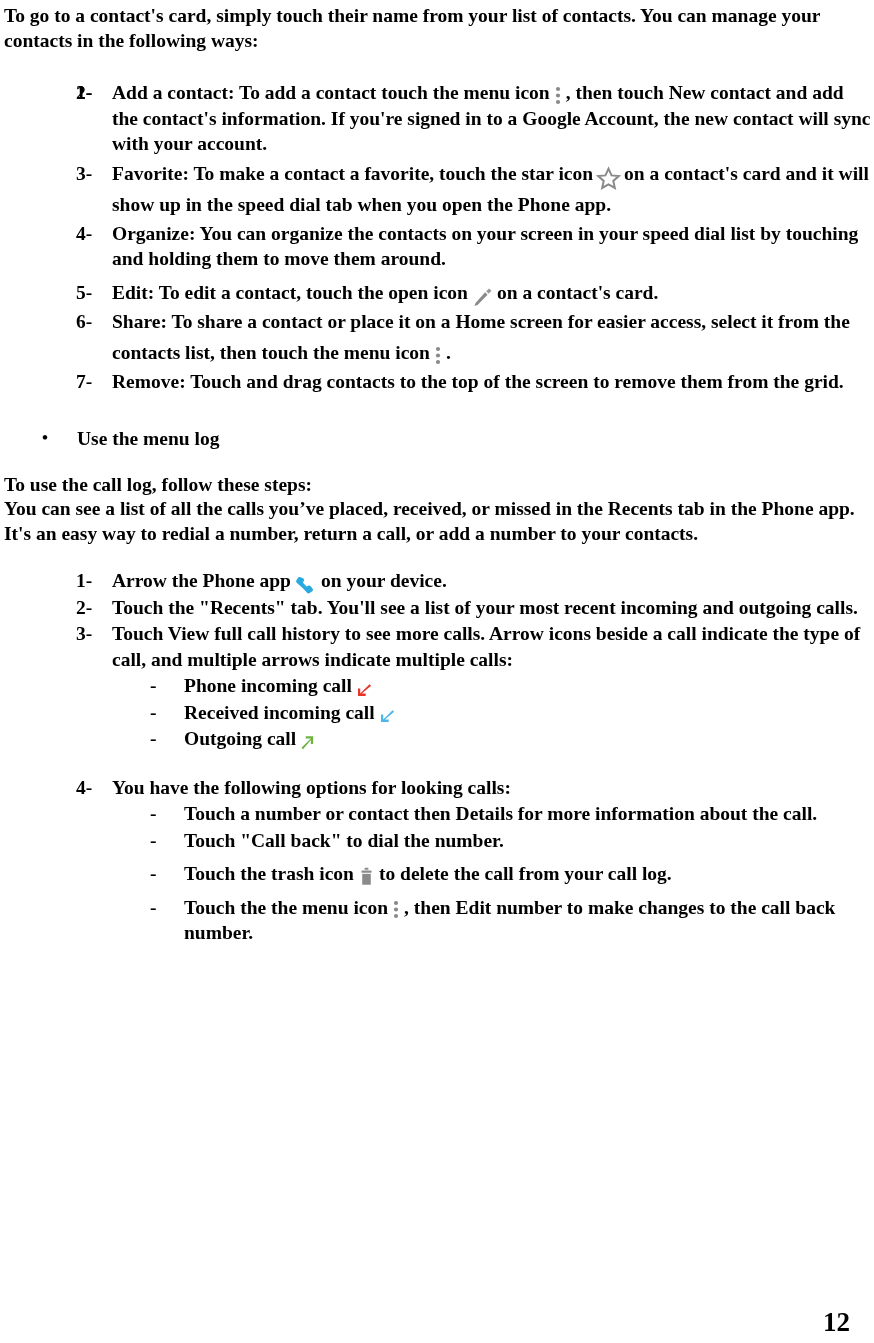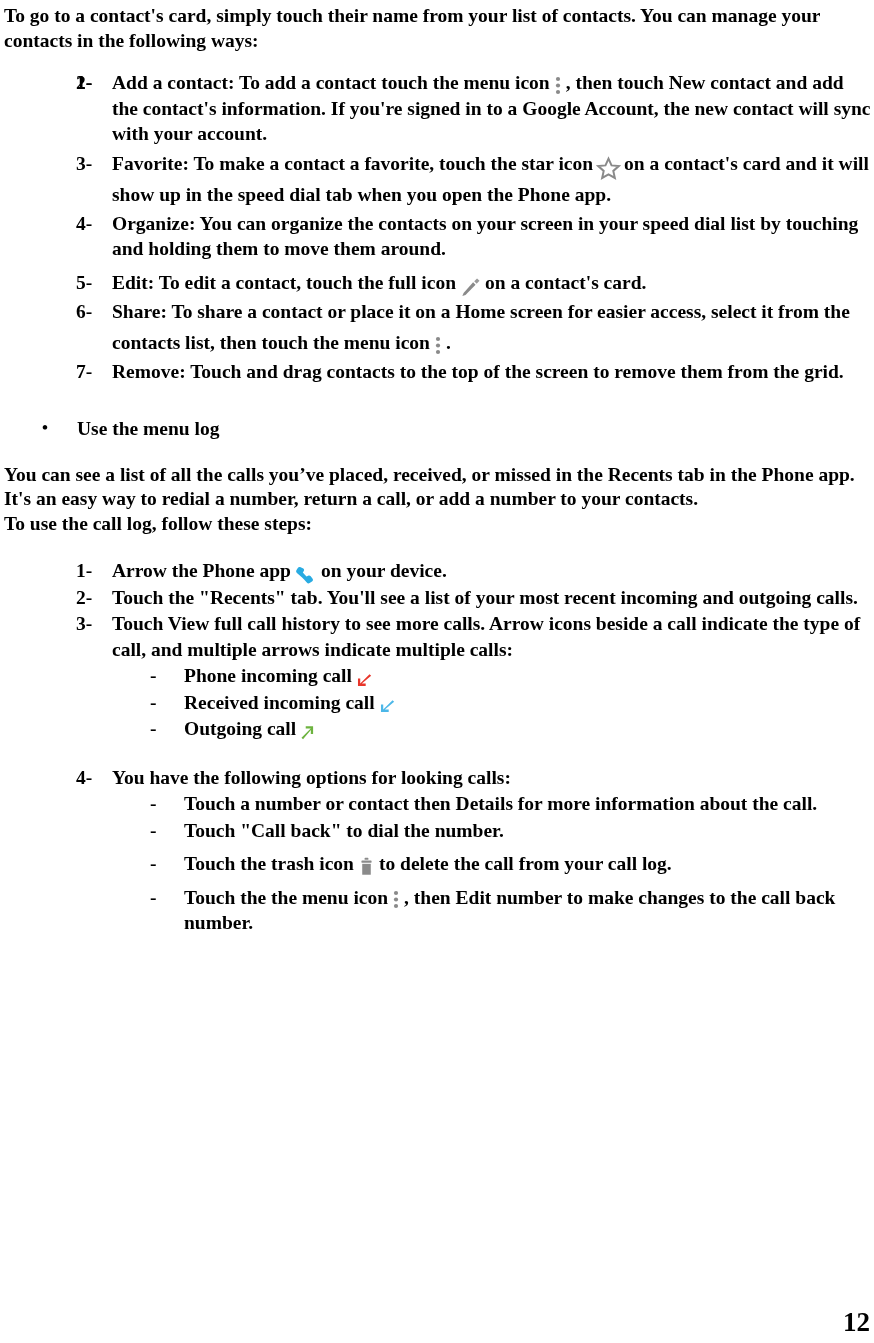--- a/index.html
+++ b/index.html
@@ -25,21 +25,21 @@
   }
 
   
   .para {
     font-size: 19.5px;
     line-height: 24.5px;
     margin: 0 0 0 0;
     padding: 0 4px 0 2px;
     text-align: left;
   }
-  .para.intro { margin-bottom: 17px; }
+  .para.intro { margin-bottom: 27px; }
   .spacer-md { height: 22px; }
   .spacer-lg { height: 30px; }
 
   
   .num-list { margin: 0; padding: 0; list-style: none; }
   .num-item {
     position: relative;
     padding-left: 110px;
     font-size: 19.5px;
     line-height: 25.5px;
@@ -98,21 +98,21 @@
   .icon-menu { width: 8px; height: 20px; margin: 0 4px -2px 4px; }
   .icon-star { width: 25px; height: 24px; margin: 0 3px -5px 3px; }
   .icon-pencil { width: 22px; height: 22px; margin: 0 3px -5px 4px; }
   .icon-phone { width: 24px; height: 22px; margin: 0 3px -4px 3px; }
   .icon-arrow { width: 17px; height: 17px; margin: 0 2px -3px 3px; }
   .icon-trash { width: 19px; height: 22px; margin: 0 3px -5px 3px; }
 
   
   .page-number {
     position: absolute;
-    right: 4px;
+    right: 24px;
     bottom: 6px;
     font-size: 27px;
     font-weight: bold;
     line-height: 30px;
     margin-left: 32px;
   }
 </style>
 </head>
 <body>
 
@@ -138,21 +138,21 @@
       <span class="marker">3-</span><span>Favorite: To make a contact a favorite, touch the star icon</span><span class="icon icon-star"><svg viewBox="0 0 24 24">
             <path d="M12 2.6 L14.9 9.0 L21.8 9.7 L16.6 14.3 L18.1 21.1 L12 17.6 L5.9 21.1 L7.4 14.3 L2.2 9.7 L9.1 9.0 Z" fill="none" stroke="#8a8a8a" stroke-width="1.9" stroke-linejoin="miter"></path>
           </svg></span><span>on a contact's card and it will show up in the speed dial tab when you open the Phone app.</span>
     </li>
 
     <li class="num-item loose">
       <span class="marker">4-</span><span>Organize: You can organize the contacts on your screen in your speed dial list by touching and holding them to move them around.</span>
     </li>
 
     <li class="num-item">
-      <span class="marker">5-</span><span>Edit: To edit a contact, touch the full icon</span><span class="icon icon-pencil"><svg viewBox="0 0 24 24">
+      <span class="marker">5-</span><span>Edit: To edit a contact, touch the open icon</span><span class="icon icon-pencil"><svg viewBox="0 0 24 24">
             <path d="M18.6 2.6 L21.3 5.3 L18.2 8.4 L15.5 5.7 Z" fill="#9a9a9a"></path>
             <path d="M14.3 6.9 L17.0 9.6 L6.0 20.6 L2.6 21.9 L3.9 18.5 Z" fill="#8a8a8a"></path>
           </svg></span><span>on a contact's card.</span>
     </li>
 
     <li class="num-item tall">
       <span class="marker">6-</span><span>Share: To share a contact or place it on a Home screen for easier access, select it from the contacts list, then touch the menu icon</span><span class="icon icon-menu"><svg viewBox="0 0 8 20">
             <circle cx="4" cy="3" r="2.1" fill="#8a8a8a"></circle>
             <circle cx="4" cy="9.5" r="2.1" fill="#8a8a8a"></circle>
             <circle cx="4" cy="16" r="2.1" fill="#8a8a8a"></circle>
@@ -166,22 +166,22 @@
   </ul>
 
   <div class="spacer-lg"></div>
 
   <div class="bullet-line">
     <span class="dot">•</span><span>Use the menu log</span>
   </div>
 
   <div class="spacer-md"></div>
 
+  <p class="para">To use the call log, follow these steps:</p>
   <p class="para">You can see a list of all the calls you’ve placed, received, or missed in the Recents tab in the Phone app. It's an easy way to redial a number, return a call, or add a number to your contacts.</p>
-  <p class="para">To use the call log, follow these steps:</p>
 
   <div class="spacer-md"></div>
 
   <ul class="num-list">
 
     <li class="num-item">
       <span class="marker">1-</span><span>Arrow the Phone app</span><span class="icon icon-phone"><svg viewBox="0 0 24 24">
             <path d="M6.6 3.2 C5.6 2.6 4.4 2.9 3.8 3.9 L2.4 6.3 C1.9 7.2 2.1 8.3 2.9 8.9 C6.4 11.6 10.0 15.0 12.8 18.6 C13.5 19.5 14.7 19.7 15.6 19.1 L18.0 17.6 C19.0 17.0 19.3 15.7 18.6 14.8 L16.7 12.2 C16.1 11.4 15.0 11.2 14.1 11.7 L12.5 12.6 C11.2 11.2 10.0 9.9 8.8 8.6 L9.8 7.0 C10.3 6.1 10.1 5.0 9.3 4.5 Z" fill="#29ABE2"></path>
           </svg></span><span>on your device.</span>
     </li>

